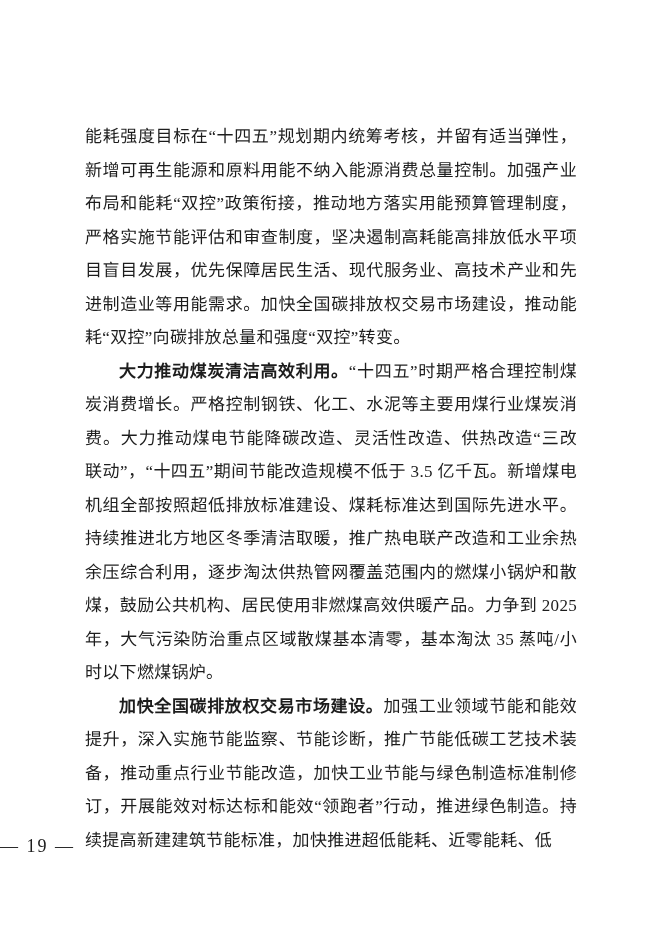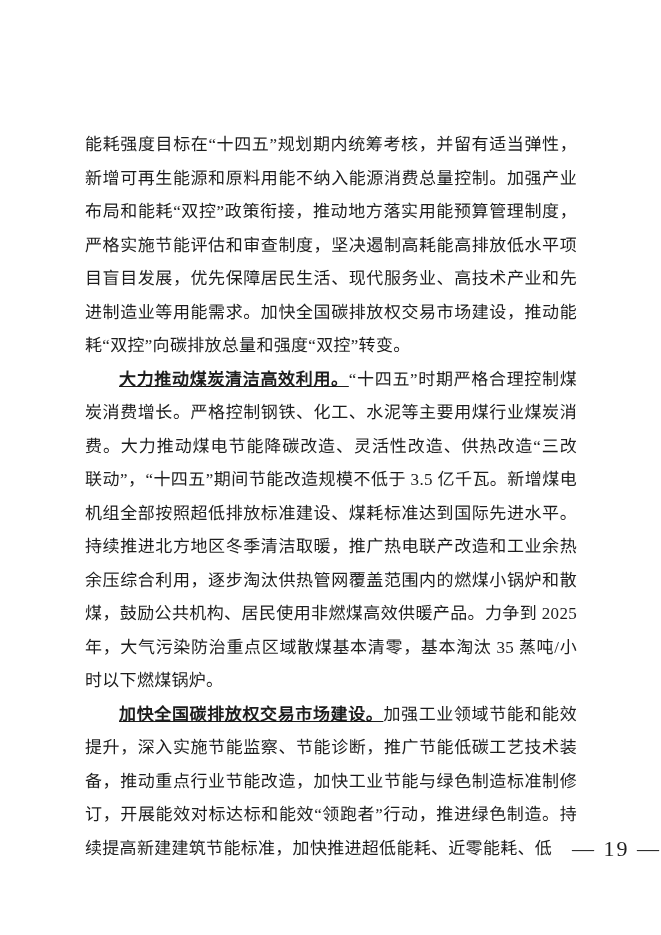--- a/index.html
+++ b/index.html
@@ -12,46 +12,45 @@
     width: 661px;
     height: 935px;
     background: #ffffff;
     overflow: hidden;
     font-family: "Liberation Serif", "DejaVu Serif", serif;
     color: #1d1d1d;
   }
   .text-block {
     position: absolute;
     left: 85px;
-    top: 128px;
+    top: 120px;
     width: 492px;
     font-size: 17px;
     line-height: 33.5px;
     text-align: justify;
     text-justify: inter-character;
     letter-spacing: 0.3px;
   }
   .text-block p {
     margin: 0;
     padding: 0;
   }
   .text-block p.indent {
     text-indent: 2em;
   }
   .para-lead {
     font-weight: 700;
-    text-decoration: underline;
   }
   .page-number {
     position: absolute;
     left: 0;
     top: 836px;
     width: 100%;
-    text-align: right;
-    font-size: 22px;
+    text-align: left;
+    font-size: 18px;
     letter-spacing: 2px;
     color: #1d1d1d;
   }
 </style>
 </head>
 <body>
 
 <div class="page">
 
   <div class="text-block">

